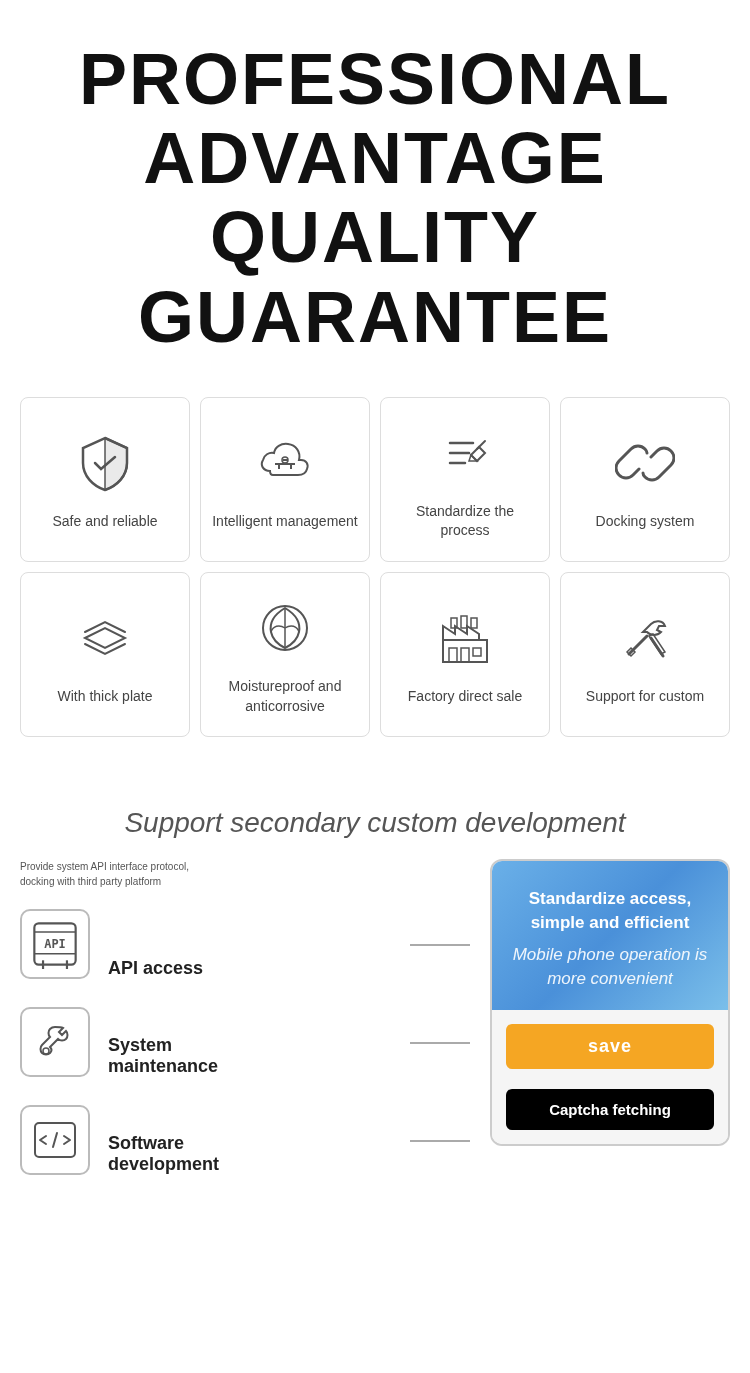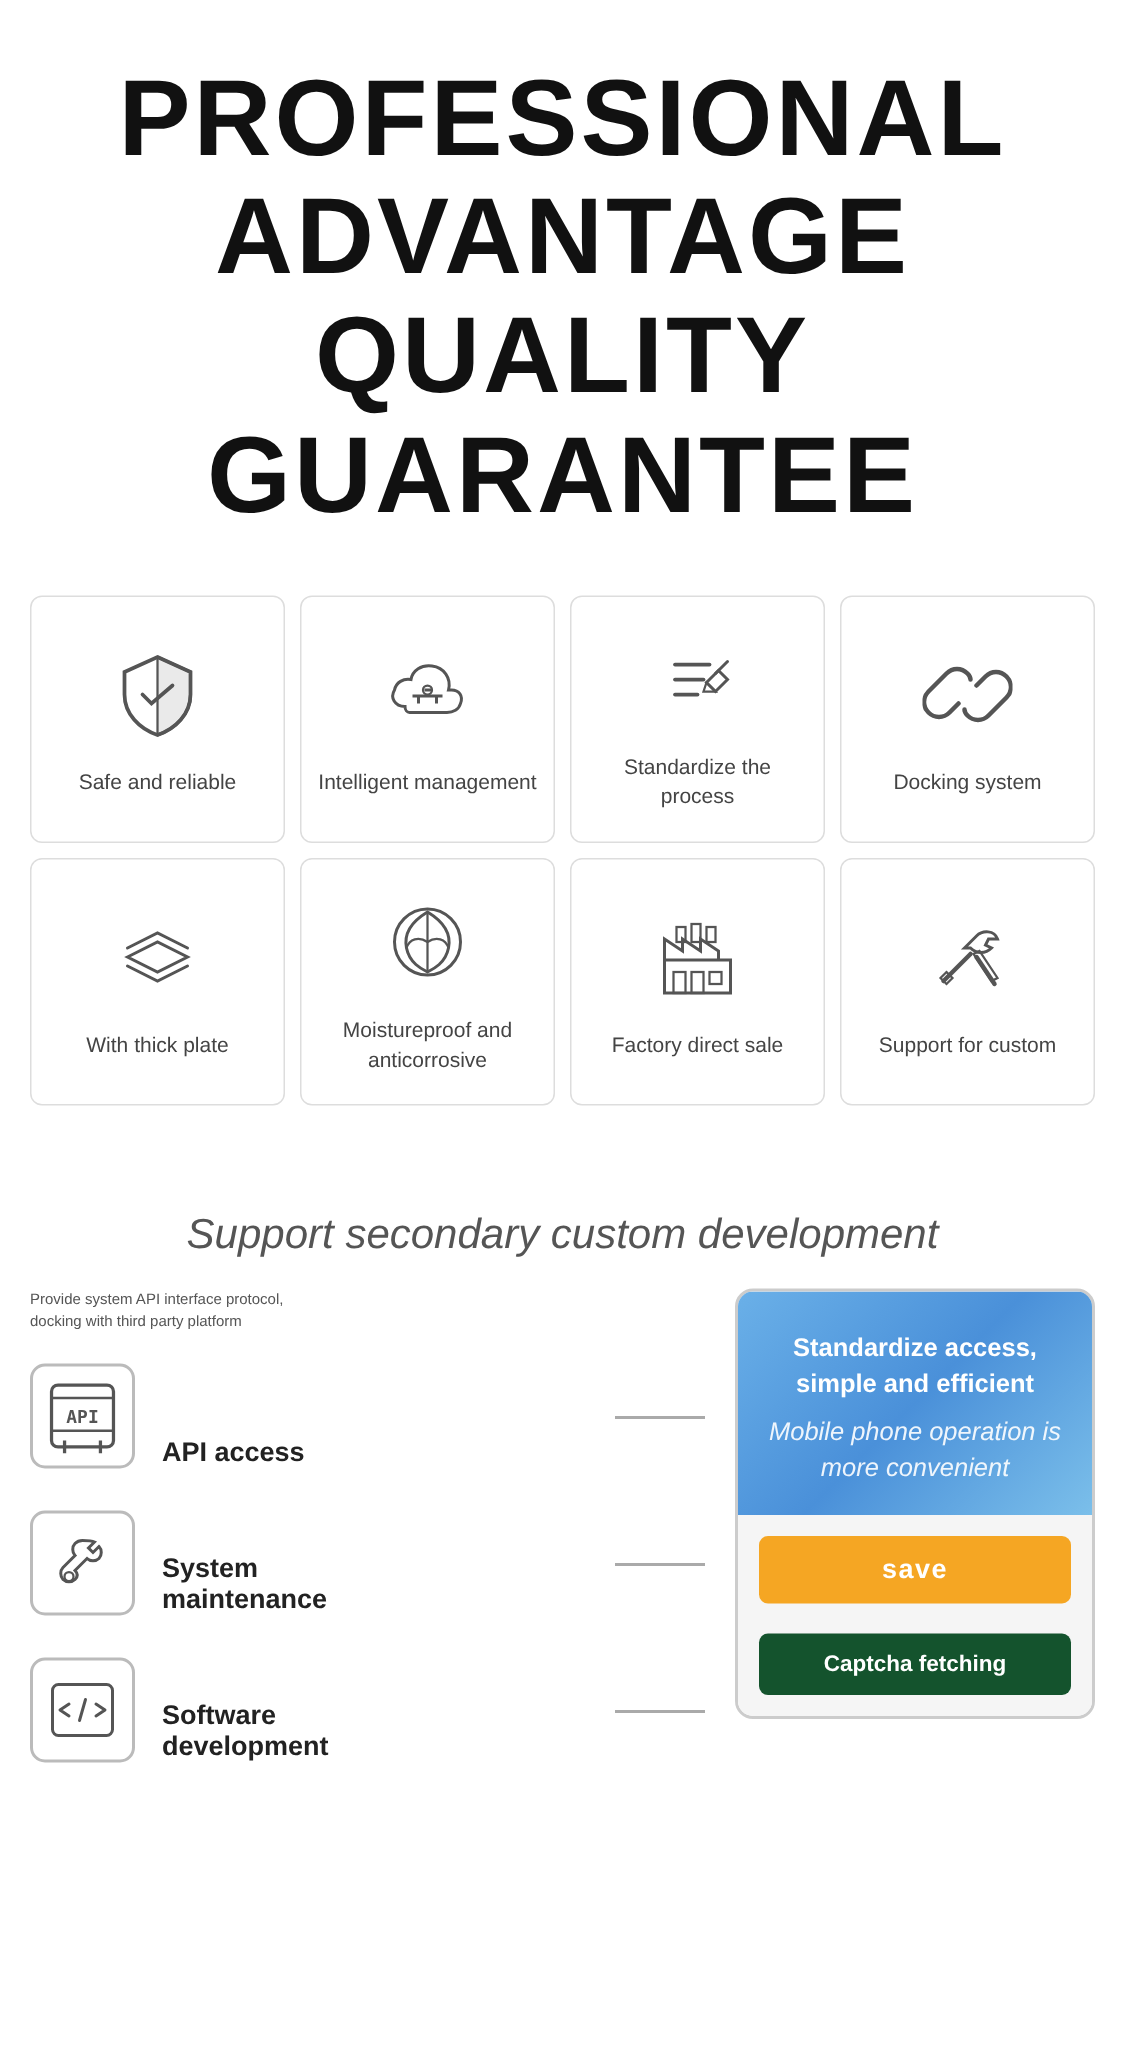--- a/index.html
+++ b/index.html
@@ -179,21 +179,21 @@
       font-size: 18px;
       font-weight: bold;
       border: none;
       border-radius: 6px;
       padding: 12px;
       cursor: pointer;
       width: 100%;
       letter-spacing: 1px;
     }
     .btn-captcha {
-      background: #14532d;
+      background: #000000;
       color: #fff;
       font-size: 15px;
       font-weight: bold;
       border: none;
       border-radius: 6px;
       padding: 12px;
       cursor: pointer;
       width: 100%;
     }
   </style>

